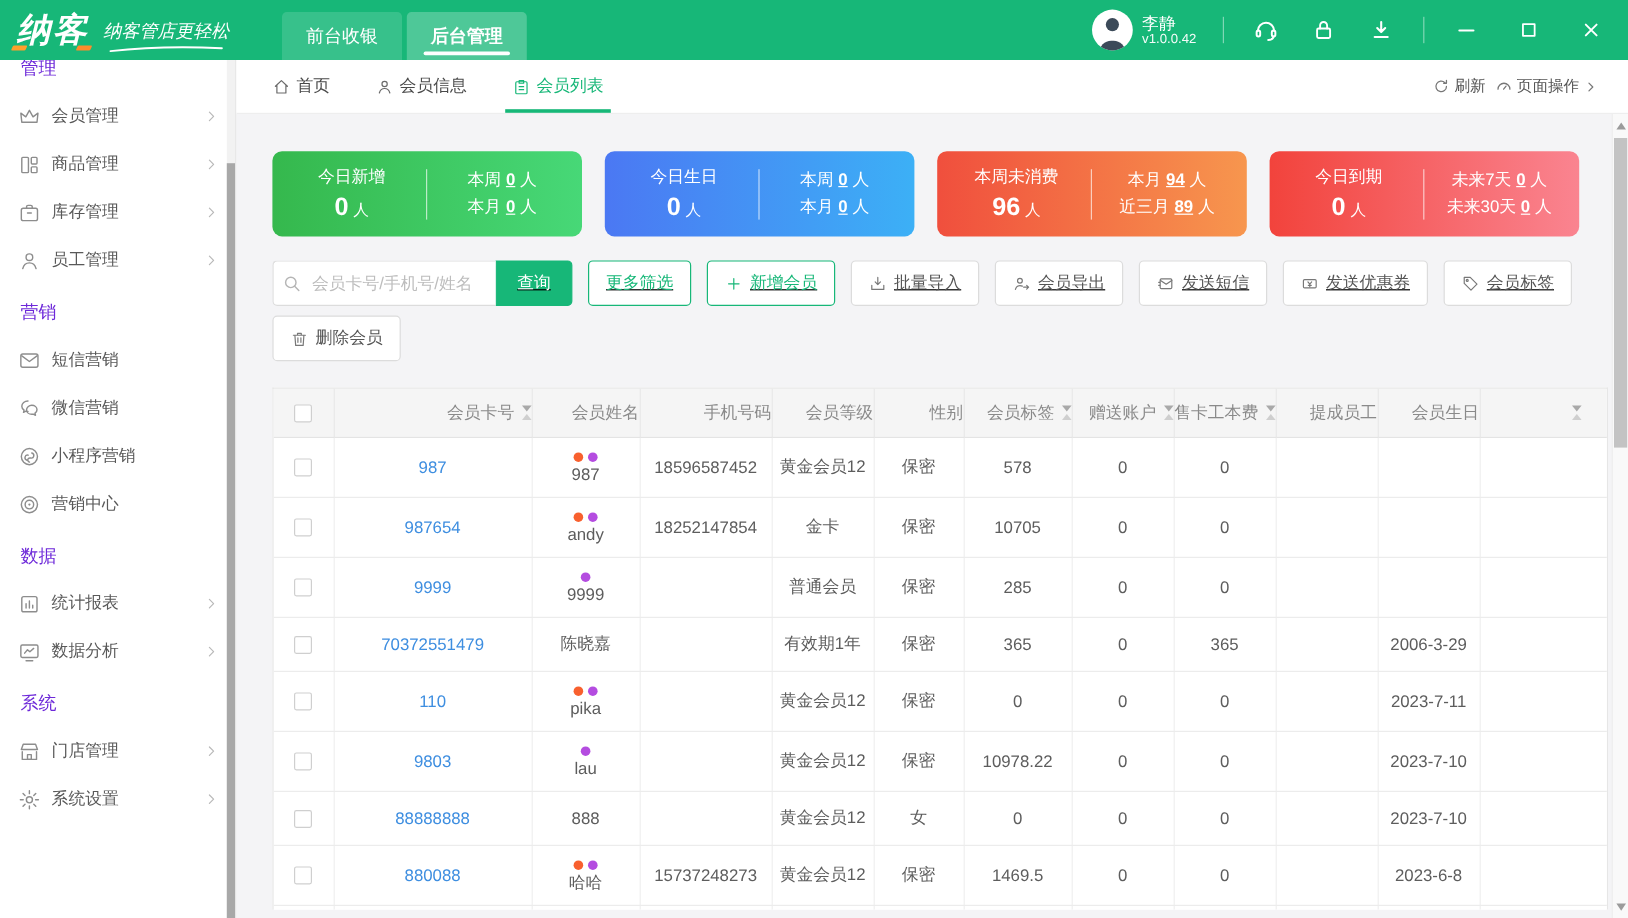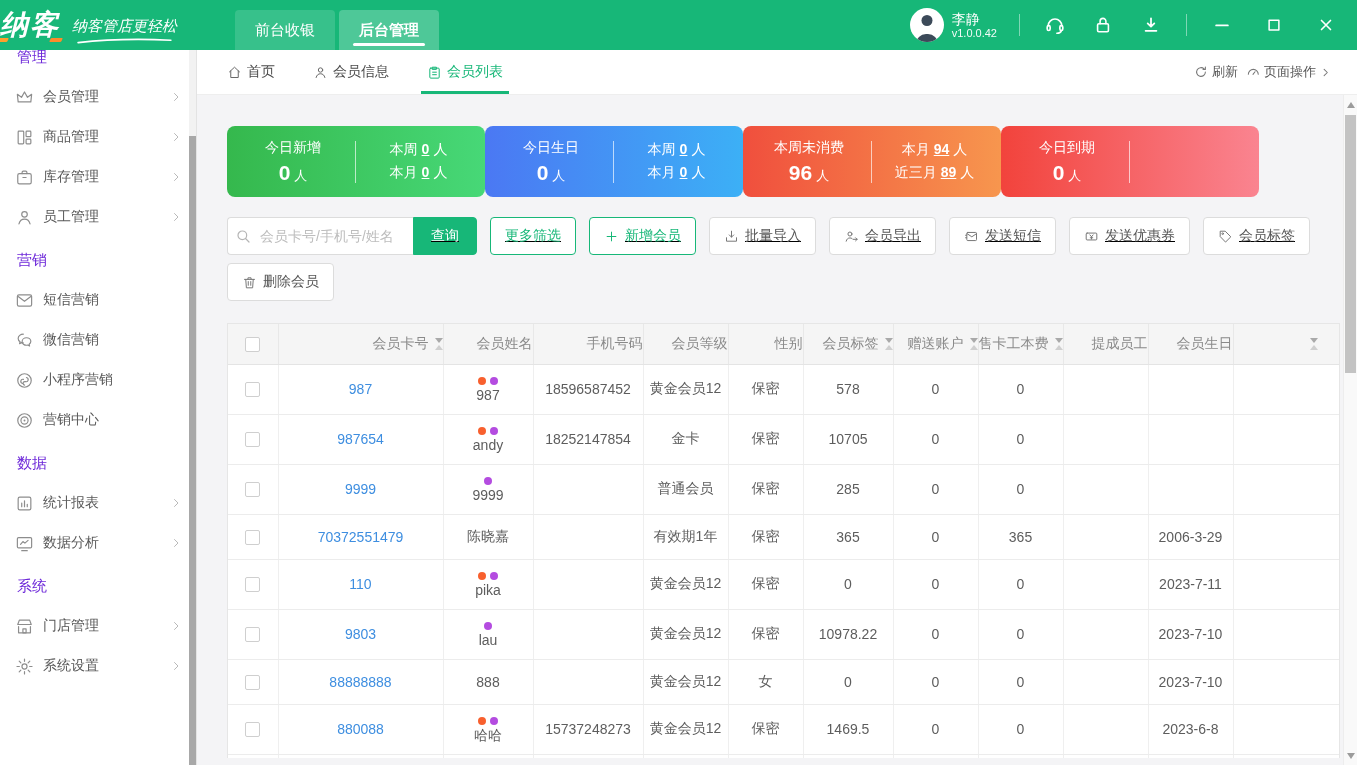--- a/index.html
+++ b/index.html
@@ -1,21 +1,21 @@
 <!DOCTYPE html>
 <html><head>
 <meta charset="utf-8">
 <style>
   * { margin:0; padding:0; box-sizing:border-box; }
   body { font-family:"Liberation Sans","DejaVu Sans",sans-serif; background:#2b2b2b; }
   .app { position:relative; width:1357px; height:765px; background:#f4f4f6; overflow:hidden; }
 
   
   .top { position:absolute; top:0; left:0; right:0; height:50px; background:#17b778; display:flex; align-items:center; color:#fff; }
-  .logo-wrap { display:flex; align-items:flex-end; width:225px; }
+  .logo-wrap { display:flex; align-items:flex-end; padding-left:14px; width:225px; }
   .logo { position:relative; font-size:28px; font-weight:900; font-style:italic; letter-spacing:2px; }
   .logo i { position:absolute; background:#ffa02b; height:4px; width:12px; transform:skewX(-25deg); border-radius:1px; }
   .logo i.m1 { left:-4px; bottom:2px; }
   .logo i.m2 { right:-2px; bottom:2px; background:#ff8b2b; }
   .tagline { margin-left:12px; margin-bottom:8px; font-size:15px; font-style:italic; position:relative; white-space:nowrap; }
   .tagline svg { position:absolute; left:0; right:0; bottom:-9px; width:100%; height:8px; }
   .nav-tabs { display:flex; gap:4px; height:40px; align-self:flex-end; margin-left:10px; }
   .nav-tab { position:relative; width:100px; display:flex; align-items:center; justify-content:center; font-size:15px; background:rgba(255,255,255,.14); border-radius:4px 4px 0 0; cursor:pointer; }
   .nav-tab.active { background:rgba(255,255,255,.24); font-weight:bold; }
   .nav-tab.active::after { content:""; position:absolute; left:14px; right:14px; bottom:4px; height:3px; background:#fff; border-radius:2px; }
@@ -50,21 +50,21 @@
   .ptab.active { color:#17b778; }
   .ptab.active .ic { color:#17b778; }
   .ptab.active::after { content:""; position:absolute; left:-6px; right:-6px; bottom:0; height:3px; background:#17b778; }
   .tab-actions { margin-left:auto; display:flex; align-items:center; gap:8px; padding-right:26px; font-size:13px; color:#555; }
   .tab-act { display:flex; align-items:center; gap:4px; cursor:pointer; }
   .tab-act .ic { display:flex; color:#777; }
 
   .content { position:absolute; left:0; right:14px; top:45px; bottom:0; padding:31px 0 0 30px; overflow:hidden; }
 
   
-  .cards { display:flex; }
+  .cards { display:flex; gap:19px; }
   .card { width:258px; height:71px; border-radius:8px; color:#fff; display:flex; align-items:center; padding:0 14px; }
   .card .left { width:104px; text-align:center; }
   .card .left .t { font-size:14px; margin-bottom:4px; }
   .card .left .v { font-size:21px; font-weight:bold; }
   .card .left .u { font-size:13px; font-weight:normal; margin-left:4px; }
   .card .div { width:1px; height:42px; background:rgba(255,255,255,.65); margin:0 10px; }
   .card .right { flex:1; display:flex; flex-direction:column; gap:5px; align-items:center; font-size:14px; }
   .card .rrow { white-space:nowrap; }
   .card .rv { font-weight:bold; text-decoration:underline; margin:0 4px; cursor:pointer; }
 
@@ -430,20 +430,24 @@
               <div class="rrow"><span>本月</span><span class="rv">94</span><span>人</span></div>
               <div class="rrow"><span>近三月</span><span class="rv">89</span><span>人</span></div>
             </div>
           </div>
           <div class="card" style="background: linear-gradient(90deg, rgb(242, 67, 60), rgb(250, 132, 144));">
             <div class="left">
               <div class="t">今日到期</div>
               <div class="v">0<span class="u">人</span></div>
             </div>
             <div class="div"></div>
+            <div class="right">
+              <div class="rrow"><span>未来7天</span><span class="rv">0</span><span>人</span></div>
+              <div class="rrow"><span>未来30天</span><span class="rv">0</span><span>人</span></div>
+            </div>
           </div>
         </div>
 
       <div class="toolbar">
         <div class="search-group">
           <div class="search-box">
             <span class="ic" id="ic-search">
                 <svg width="16" height="16" viewBox="0 0 24 24" fill="none" stroke="currentColor" stroke-width="1.8" stroke-linecap="round" stroke-linejoin="round">
                   <circle cx="11" cy="11" r="6.5"></circle>
                   <path d="M15.8 15.8L21 21"></path>

